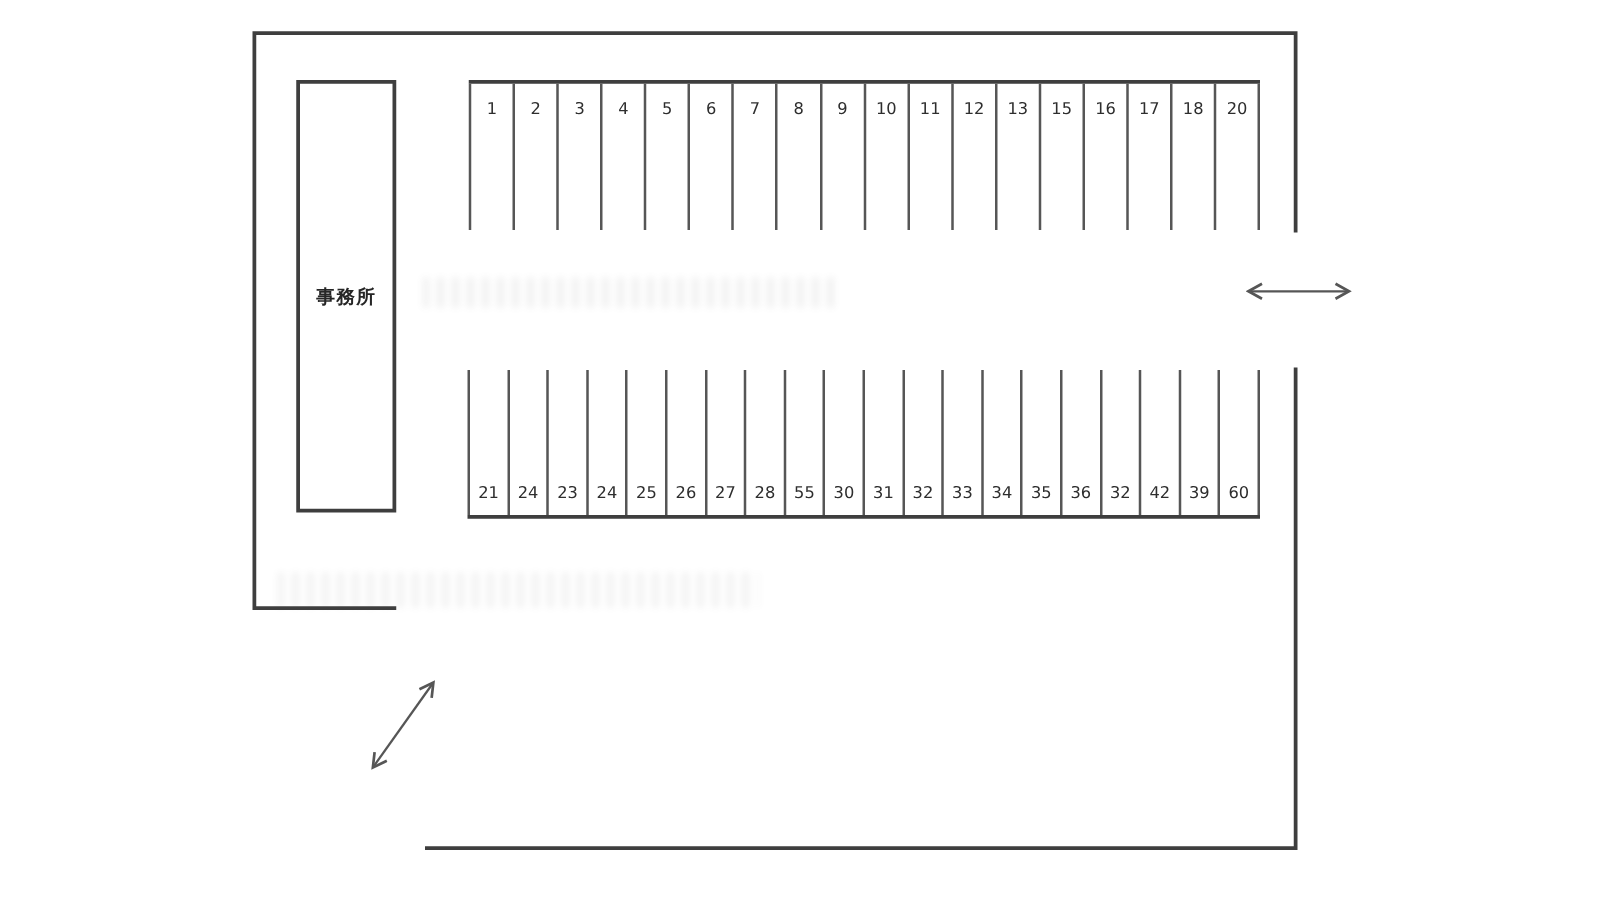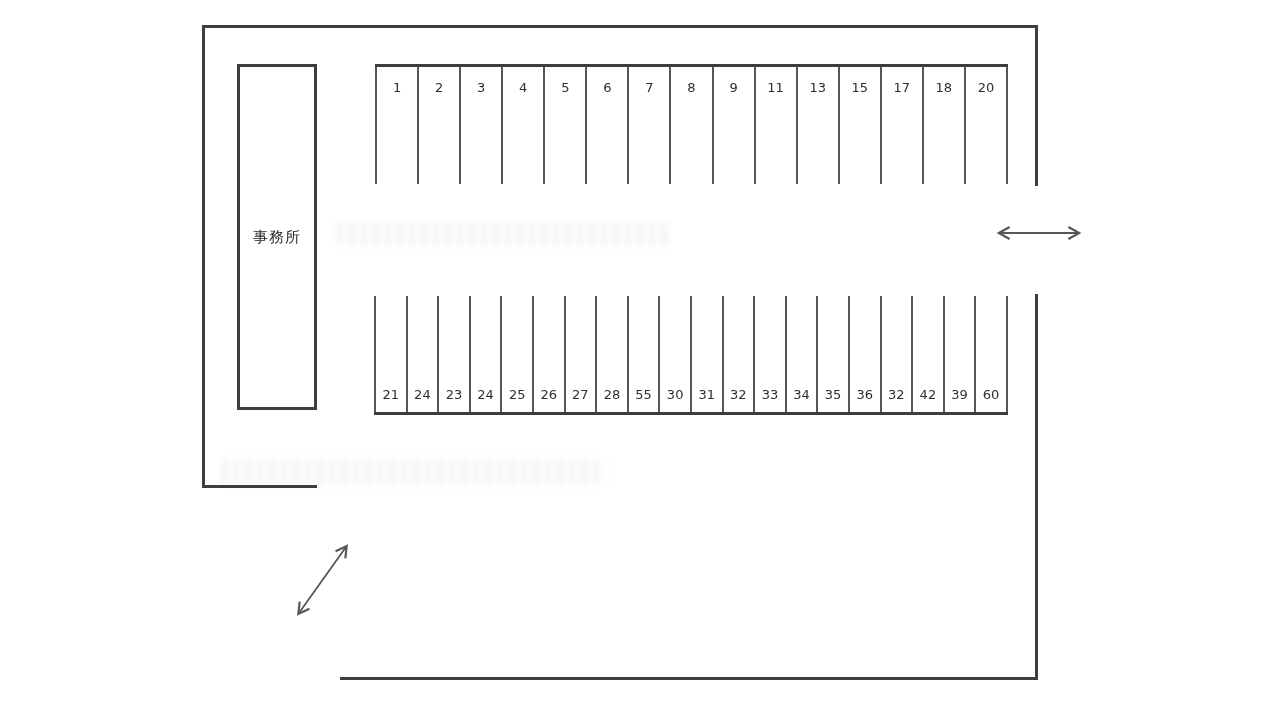--- a/index.html
+++ b/index.html
@@ -30,20 +30,21 @@
     box-sizing: border-box;
     display: flex;
     align-items: center;
     justify-content: center;
   }
   .office .label {
     font-size: 15px;
     color: #262626;
     letter-spacing: 1px;
     white-space: nowrap;
+    font-weight: bold;
   }
   
   .row {
     position: absolute;
     display: flex;
     box-sizing: border-box;
   }
   .row-top {
     left: 375px; top: 64px;
     width: 633px; height: 120px;
@@ -129,27 +130,36 @@
       <div class="cell">
         <span class="num">7</span>
       </div>
       <div class="cell">
         <span class="num">8</span>
       </div>
       <div class="cell">
         <span class="num">9</span>
       </div>
       <div class="cell">
+        <span class="num">10</span>
+      </div>
+      <div class="cell">
         <span class="num">11</span>
       </div>
       <div class="cell">
+        <span class="num">12</span>
+      </div>
+      <div class="cell">
         <span class="num">13</span>
       </div>
       <div class="cell">
         <span class="num">15</span>
+      </div>
+      <div class="cell">
+        <span class="num">16</span>
       </div>
       <div class="cell">
         <span class="num">17</span>
       </div>
       <div class="cell">
         <span class="num">18</span>
       </div>
       <div class="cell">
         <span class="num">20</span>
       </div>

